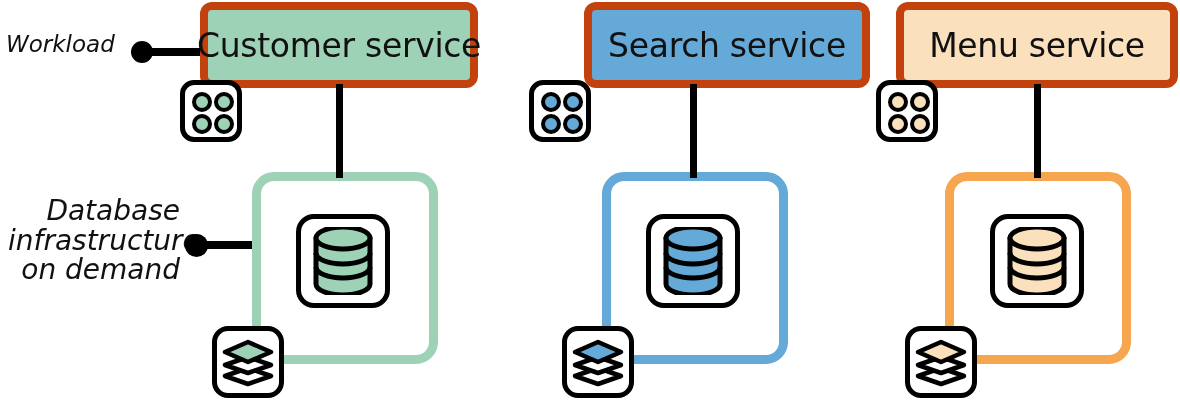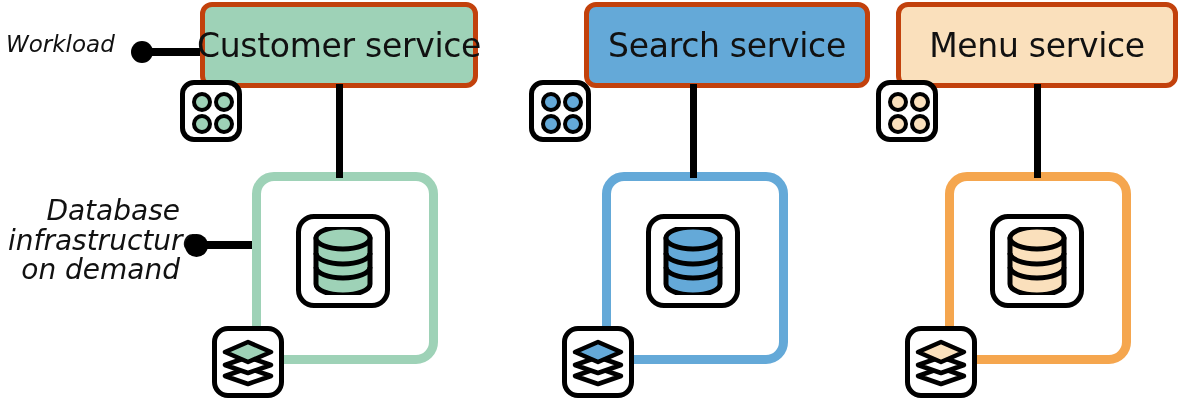--- a/index.html
+++ b/index.html
@@ -47,21 +47,21 @@
     border-radius: 50%;
     background: #000000;
   }
   .leader-line {
     position: absolute;
     background: #000000;
   }
   .svc-box {
     position: absolute;
     box-sizing: border-box;
-    border: 5px solid #c2410c;
+    border: 8px solid #c2410c;
     border-radius: 12px;
     display: flex;
     align-items: center;
     justify-content: center;
   }
   .svc-title {
     font-family: "DejaVu Sans", sans-serif;
     font-style: normal;
     font-weight: 400;
     font-size: 33px;

